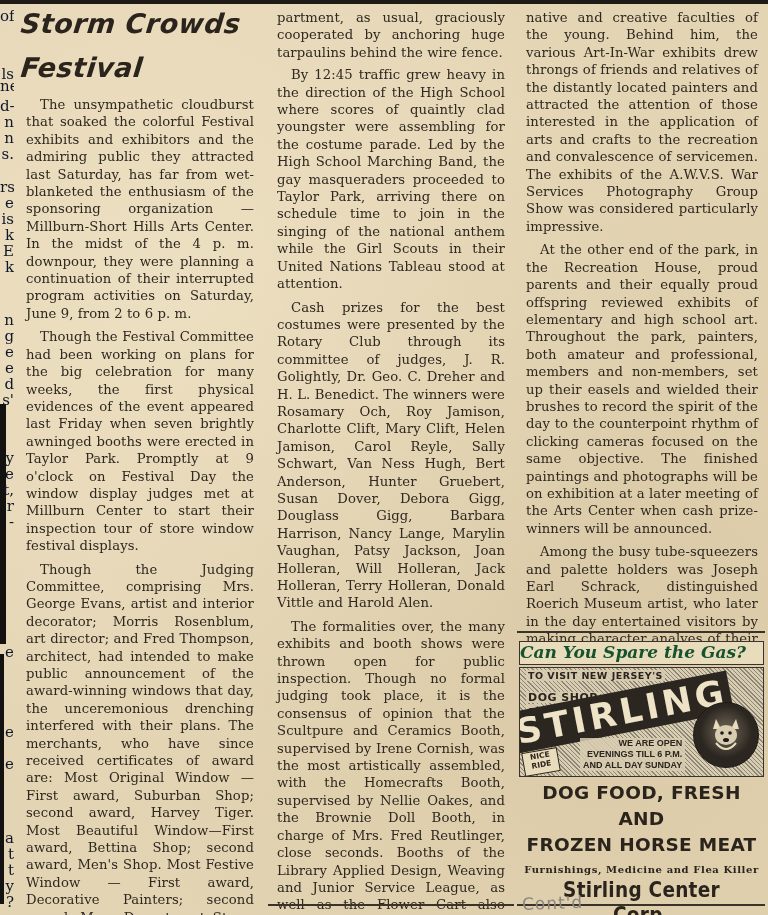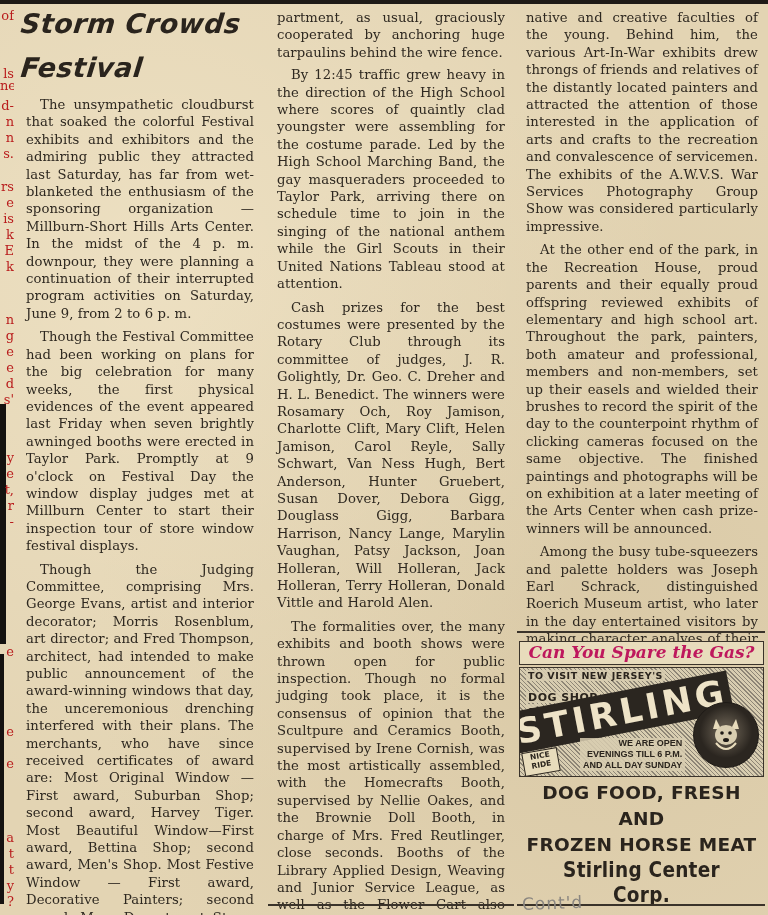--- a/index.html
+++ b/index.html
@@ -8,21 +8,21 @@
     background: #e3d4b3;
     background-image:
       radial-gradient(ellipse at 20% 30%, rgba(255,245,220,0.35), transparent 60%),
       radial-gradient(ellipse at 80% 70%, rgba(190,170,130,0.25), transparent 60%);
     font-family: "DejaVu Serif", "Liberation Serif", serif;
     color: #2e2820;
   }
   .topbar { position: absolute; left: 0; top: 0; width: 768px; height: 4px; background: #1e1a16; }
   .left-edge { position: absolute; left: 0; top: 4px; width: 14px; height: 911px; }
   .left-edge .frag {
-    position: absolute; left: 0; font-size: 13px; line-height: 16px; color: #b91c1c;
+    position: absolute; left: 0; font-size: 15px; line-height: 16px; color: #0f172a;
     width: 14px; text-align: right; overflow: hidden; white-space: nowrap;
   }
   .left-edge .darkbar { position: absolute; left: 0; width: 6px; background: #141210; }
 
   .col {
     position: absolute; top: 4px; font-size: 13.2px; line-height: 17.4px;
     text-align: justify; letter-spacing: 0.1px; color: #2e2820;
   }
   .col p { margin: 5px; text-indent: 14px; }
   .col p.cont { text-indent: 0; }
@@ -40,21 +40,21 @@
   }
   .rule { position: absolute; height: 2px; background: #3a332a; }
 
   
   #ad {
     position: absolute; left: 519px; top: 641px; width: 245px; height: 138px;
   }
   .ad-top {
     height: 22px; border: 1.5px solid #3a332a; background: #e8dcbc;
     font-family: "DejaVu Serif", serif; font-style: italic; font-weight: bold;
-    font-size: 17px; line-height: 20px; text-align: center; color: #be185d;
+    font-size: 17px; line-height: 20px; color: #14532d;
   }
   .ad-body {
     position: relative; height: 108px; margin-top: 2px; border: 1.5px solid #3a332a;
     background: repeating-linear-gradient(45deg, #8e8676 0 1px, #d8cdb0 1px 3px);
     overflow: hidden;
   }
   .ad-small {
     position: absolute; left: 6px; font-family: "DejaVu Sans", sans-serif; font-weight: bold;
     font-size: 9.5px; line-height: 11px; color: #2a241d; letter-spacing: 0.5px;
     background: rgba(216,205,176,0.85); padding: 0 2px; text-align: center;
@@ -196,17 +196,18 @@
         <ellipse cx="22" cy="27" rx="3" ry="2" fill="#1e1a16"></ellipse>
         <path d="M12 30 Q22 42 32 30" stroke="#e8dcbc" stroke-width="2" fill="none"></path>
       </svg>
     </div>
   </div>
 </div>
 
 <div class="ad2">
   <div class="ad2-head">DOG FOOD, FRESH AND</div>
   <div class="ad2-head">FROZEN HORSE MEAT</div>
+  <div class="ad2-sub">Furnishings, Medicine and Flea Killer</div>
   <div class="ad2-corp">Stirling Center Corp.</div>
 
 </div>
 <div class="rule" style="left:517px;top:904px;width:248px;"></div>
 <div class="pencil">Cont'd</div>
 
 </body></html>

